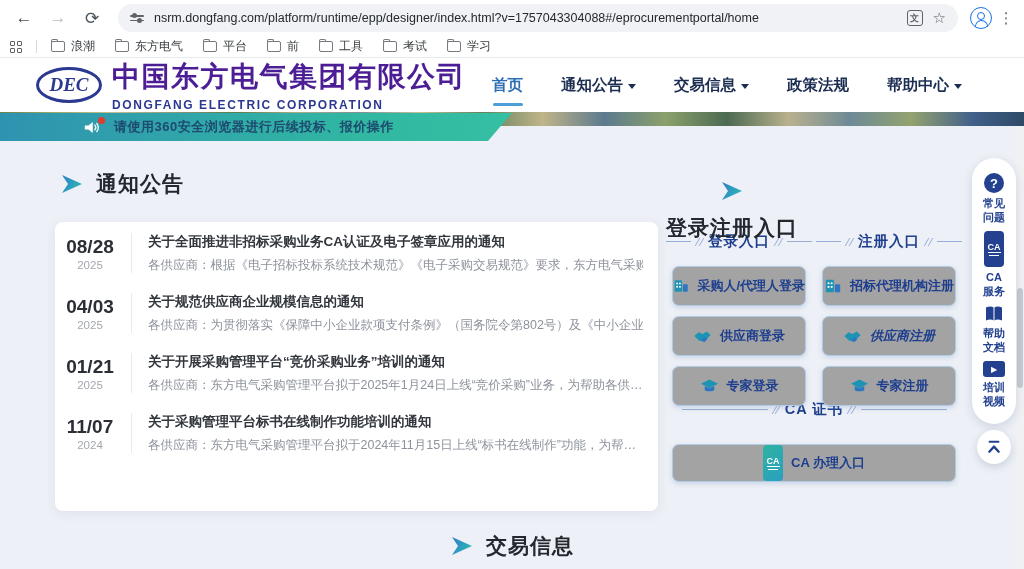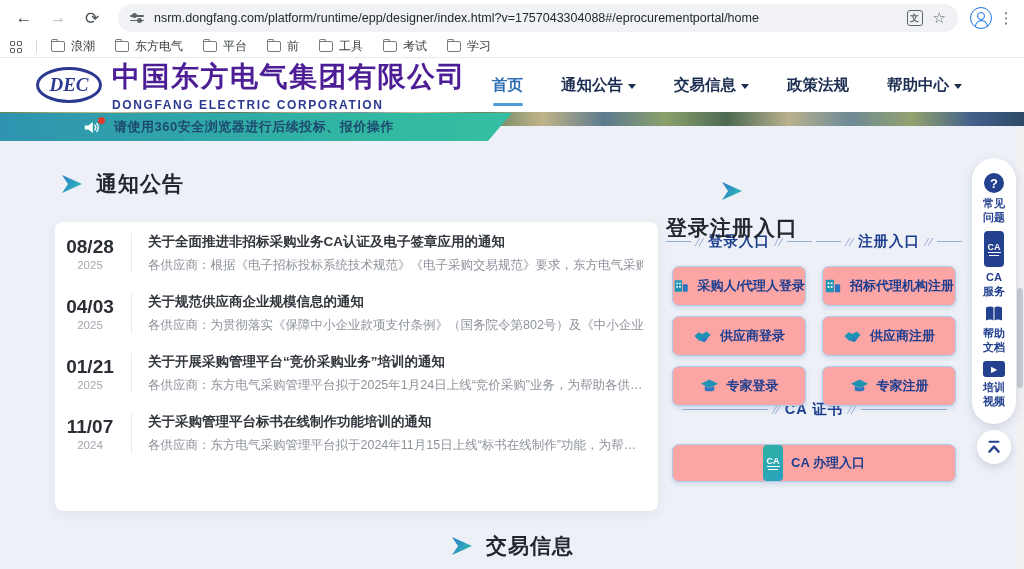--- a/index.html
+++ b/index.html
@@ -100,21 +100,21 @@
   .n-body { margin-left:16px; min-width:0; }
   .n-title { font-size:13.5px; font-weight:bold; color:#32363d; white-space:nowrap; overflow:hidden; }
   .n-desc { font-size:12.5px; color:#8d929b; margin-top:6px; white-space:nowrap; overflow:hidden; max-width:495px; }
   
   .group-head { position:absolute; display:flex; align-items:center; justify-content:center; gap:6px; }
   .group-label { font-size:14.5px; font-weight:bold; color:#1d3e8e; letter-spacing:1px; white-space:nowrap; }
   .deco-line { height:1px; background:#97aed6; width:26px; }
   .deco-line.long { width:86px; }
   .deco-slash { display:flex; gap:2.5px; }
   .deco-slash i { display:block; width:1.4px; height:8px; background:#97aed6; transform:skewX(-30deg); }
-  .portal-btn { position:absolute; width:134px; height:40px; background:#fca5a5; border:1px solid #aecbe8;
+  .portal-btn { position:absolute; width:134px; height:40px; background:#a3a3a3; border:1px solid #aecbe8;
     border-radius:7px; box-shadow:0 2px 5px rgba(100,140,190,0.25);
     display:flex; align-items:center; justify-content:center; gap:8px; cursor:pointer; z-index:5; }
   .portal-btn span { font-size:13px; font-weight:bold; color:#1d3e8e; white-space:nowrap; }
   .portal-btn.wide { width:284px; height:38px; }
   .ca-badge { width:20px; height:36px; border-radius:4px; background:linear-gradient(135deg,#2eb3a0,#2a9fc0);
     display:flex; flex-direction:column; align-items:center; justify-content:center; }
   .ca-badge b { font-size:9px; color:#fff; line-height:9px; border-bottom:1px solid #fff; }
   .ca-badge i { display:block; width:10px; height:1px; background:#fff; margin-top:2px; }
   
   #float-menu { position:absolute; left:972px; top:158px; width:44px; height:266px; background:#fff;
@@ -351,21 +351,21 @@
     <svg width="18" height="18" viewBox="0 0 20 20">
       <rect x="2" y="3" width="9" height="14" rx="1" fill="#1f93b4"></rect>
       <rect x="12" y="8" width="6" height="9" rx="1" fill="#2e77c0"></rect>
       <rect x="4" y="6" width="2" height="2" fill="#fff"></rect>
         <rect x="7.5" y="6" width="2" height="2" fill="#fff"></rect>
       <rect x="4" y="10" width="2" height="2" fill="#fff"></rect>
         <rect x="7.5" y="10" width="2" height="2" fill="#fff"></rect>
     </svg>
     <span>招标代理机构注册</span>
   </div>
-  <div class="portal-btn" style="left:822px; top:316px;">
+  <div class="portal-btn" style="left:822px; top:316px;font-style:italic;">
     <svg width="19" height="19" viewBox="0 0 20 20">
       <path d="M1.5 9.5l4.5-4 4 1.8 4.5-2.6 4 3.8-6.8 7-5.6-1.2z" fill="#1f93b4"></path>
       <path d="M8.5 13.5l3.2-3 3.6 2.2-3.4 3.4z" fill="#2e77c0"></path>
     </svg>
     <span>供应商注册</span>
   </div>
   <div class="portal-btn" style="left:822px; top:366px;">
     <svg width="19" height="19" viewBox="0 0 20 20">
       <path d="M10 2.5L1 7l9 4.5L19 7z" fill="#1f93b4"></path>
       <path d="M5 9.5v4.2c0 1.8 10 1.8 10 0V9.5l-5 2.4z" fill="#2e77c0"></path>

